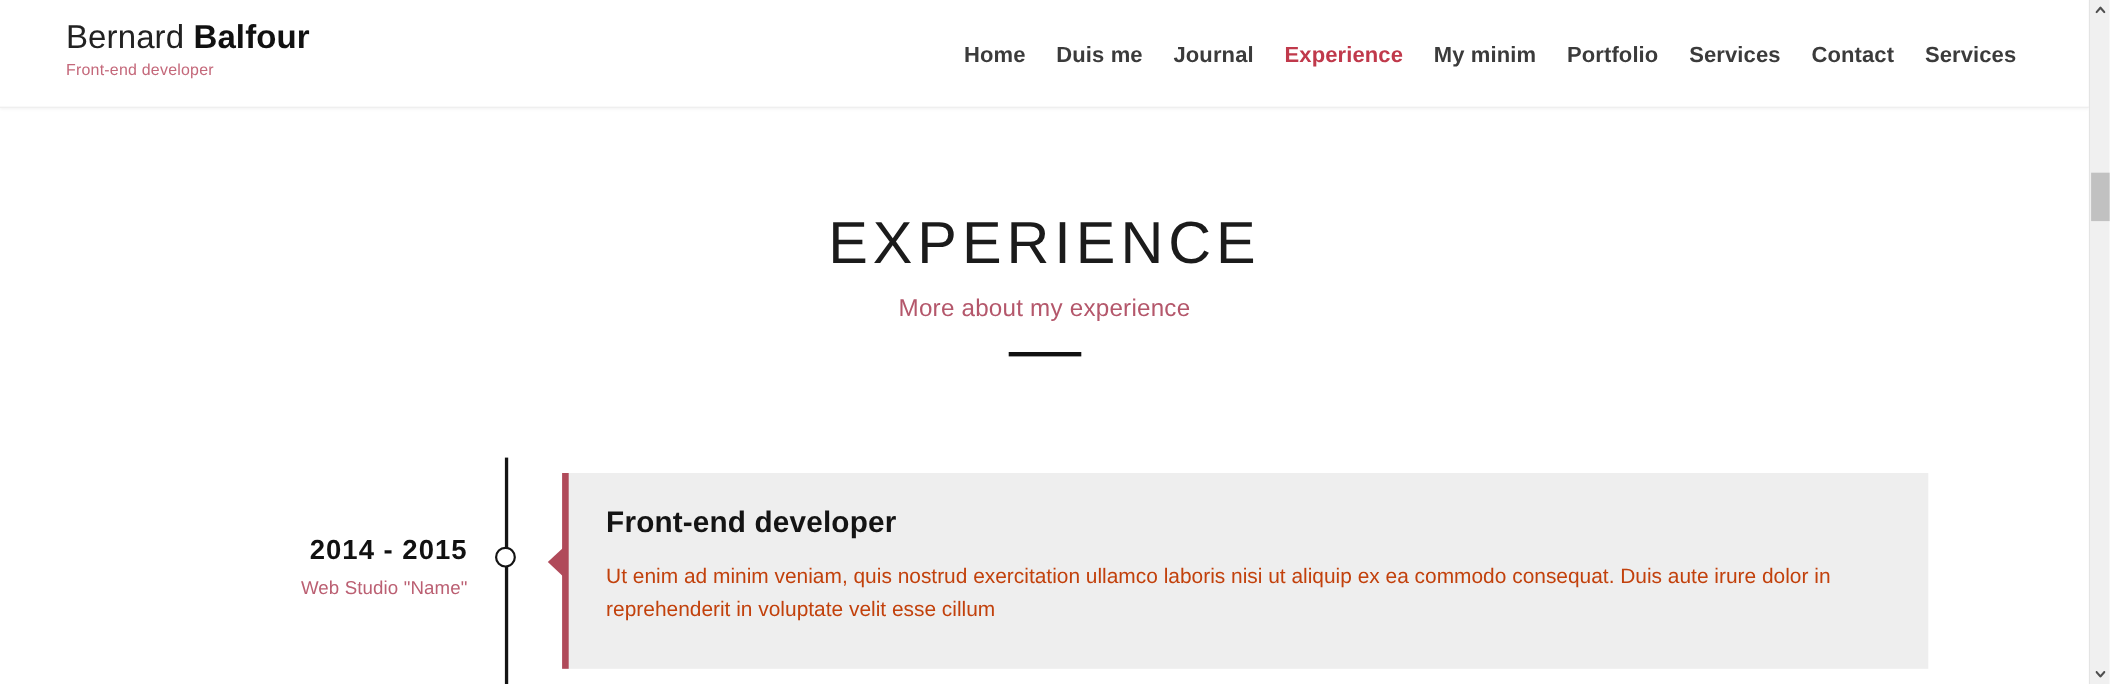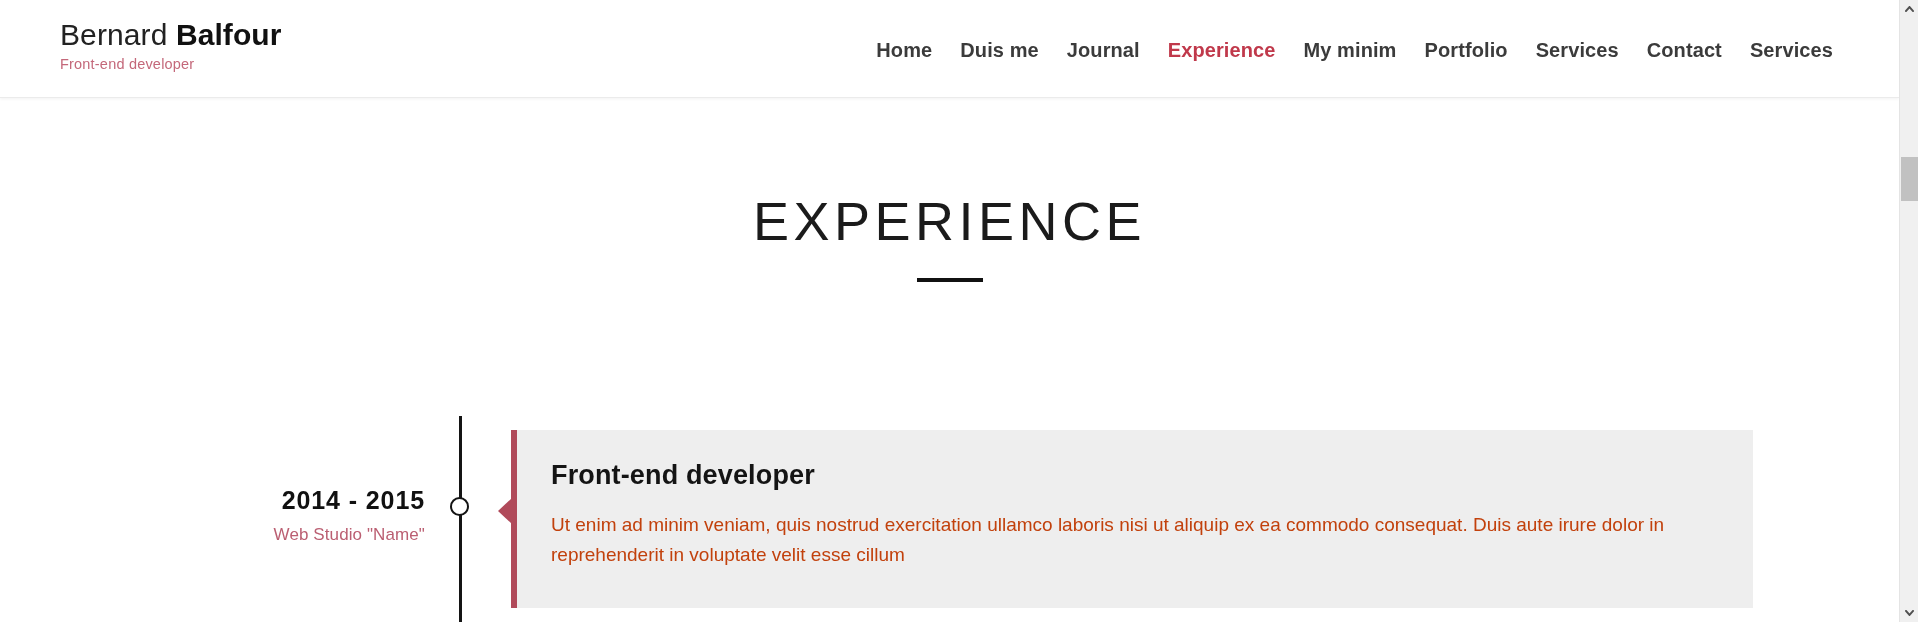--- a/index.html
+++ b/index.html
@@ -282,20 +282,21 @@
         <a class="nav-link" href="#">Portfolio</a>
         <a class="nav-link" href="#">Services</a>
         <a class="nav-link" href="#">Contact</a>
         <a class="nav-link" href="#">Services</a>
       </nav>
 
     </div>
 
     <div id="section-head">
       <h1 id="section-title">EXPERIENCE</h1>
+      <p id="section-subtitle">More about my experience</p>
       <div id="section-divider"></div>
     </div>
 
     <div id="timeline">
 
       <div id="timeline-spine"></div>
 
       <div class="timeline-row">
 
         <div class="tl-meta">

